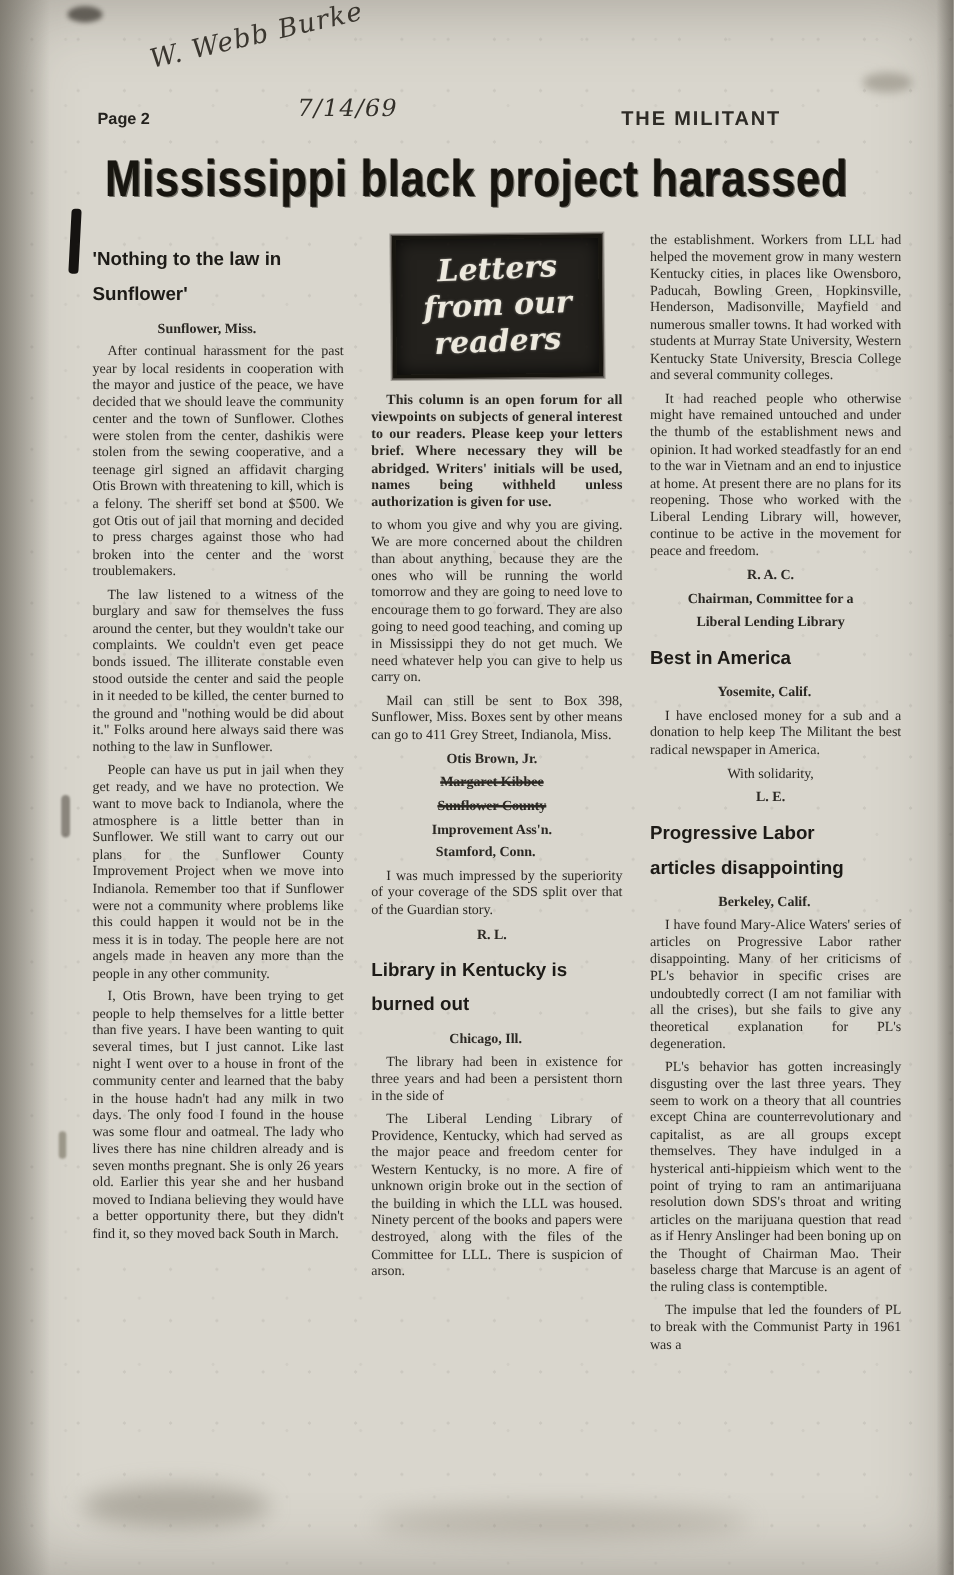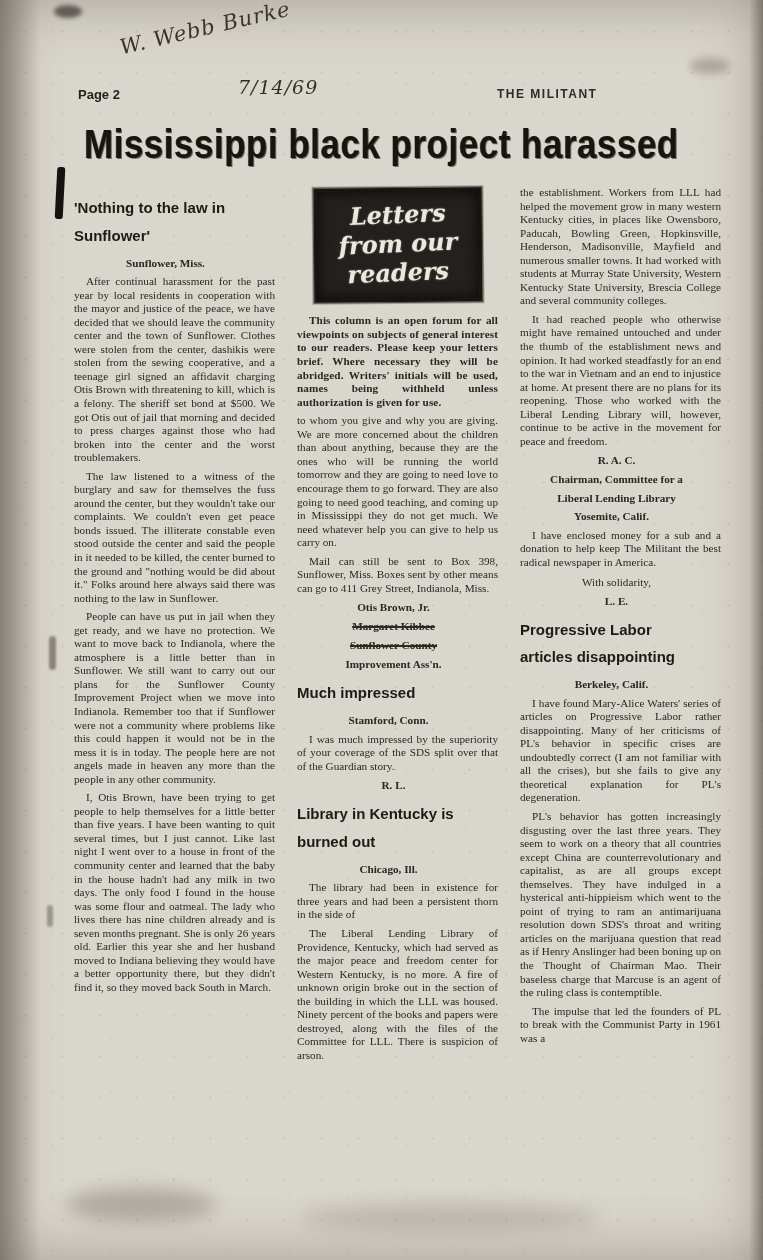--- a/index.html
+++ b/index.html
@@ -17,21 +17,21 @@
   .speckle{
     position:absolute;inset:0;pointer-events:none;opacity:.55;
     background-image:
       radial-gradient(rgba(60,55,48,.16) 1px, transparent 1.3px),
       radial-gradient(rgba(60,55,48,.10) 1px, transparent 1.5px);
     background-size:37px 41px, 59px 53px;
     background-position:7px 11px, 23px 5px;
   }
   
   .page-num{position:absolute;left:78px;top:87px;font-family:"Liberation Sans",sans-serif;font-weight:bold;font-size:13px;color:#24221e;}
-  .masthead{position:absolute;left:497px;top:87px;font-family:"Liberation Sans",sans-serif;font-weight:bold;font-size:12px;letter-spacing:1.5px;color:#2e2b26;}
+  .masthead{position:absolute;left:497px;top:87px;font-family:"Liberation Sans",sans-serif;font-weight:bold;font-size:16px;letter-spacing:1.5px;color:#2e2b26;}
   .hw-name{
     position:absolute;left:118px;top:16px;
     font-family:"DejaVu Serif",serif;font-style:italic;font-size:21px;
     color:#3a362f;transform:rotate(-13deg);letter-spacing:1px;white-space:nowrap;
   }
   .hw-date{
     position:absolute;left:238px;top:76px;
     font-family:"DejaVu Serif",serif;font-style:italic;font-size:19px;color:#33302a;letter-spacing:1px;
   }
   .headline{
@@ -122,38 +122,38 @@
         <span>readers</span>
       </div>
       <p class="intro">This column is an open forum for all viewpoints on subjects of general interest to our readers. Please keep your letters brief. Where necessary they will be abridged. Writers' initials will be used, names being withheld unless authorization is given for use.</p>
       <p style="text-indent:0;">to whom you give and why you are giving. We are more concerned about the children than about anything, because they are the ones who will be running the world tomorrow and they are going to need love to encourage them to go forward. They are also going to need good teaching, and coming up in Mississippi they do not get much. We need whatever help you can give to help us carry on.</p>
       <p>Mail can still be sent to Box 398, Sunflower, Miss. Boxes sent by other means can go to 411 Grey Street, Indianola, Miss.</p>
       <p class="sig">Otis Brown, Jr.</p>
       <p class="sig struck">Margaret Kibbee</p>
       <p class="sig struck">Sunflower County</p>
       <p class="sig">Improvement Ass'n.</p>
 
-      <div class="section-heading">Much impressed</div>
       <p class="dateline">Stamford, Conn.</p>
       <p>I was much impressed by the superiority of your coverage of the SDS split over that of the Guardian story.</p>
       <p class="sig">R. L.</p>
 
       <div class="section-heading">Library in Kentucky is burned out</div>
       <p class="dateline">Chicago, Ill.</p>
       <p>The library had been in existence for three years and had been a persistent thorn in the side of</p>
       <p>The Liberal Lending Library of Providence, Kentucky, which had served as the major peace and freedom center for Western Kentucky, is no more. A fire of unknown origin broke out in the section of the building in which the LLL was housed. Ninety percent of the books and papers were destroyed, along with the files of the Committee for LLL. There is suspicion of arson.</p>
     </div>
 
     <div class="col">
       <p style="text-indent:0;">the establishment. Workers from LLL had helped the movement grow in many western Kentucky cities, in places like Owensboro, Paducah, Bowling Green, Hopkinsville, Henderson, Madisonville, Mayfield and numerous smaller towns. It had worked with students at Murray State University, Western Kentucky State University, Brescia College and several community colleges.</p>
       <p>It had reached people who otherwise might have remained untouched and under the thumb of the establishment news and opinion. It had worked steadfastly for an end to the war in Vietnam and an end to injustice at home. At present there are no plans for its reopening. Those who worked with the Liberal Lending Library will, however, continue to be active in the movement for peace and freedom.</p>
       <p class="sig">R. A. C.</p>
       <p class="sig">Chairman, Committee for a</p>
       <p class="sig">Liberal Lending Library</p>
 
+      <div class="section-heading">Best in America</div>
       <p class="dateline">Yosemite, Calif.</p>
       <p>I have enclosed money for a sub and a donation to help keep The Militant the best radical newspaper in America.</p>
       <p class="sig plain">With solidarity,</p>
       <p class="sig">L. E.</p>
 
       <div class="section-heading">Progressive Labor articles disappointing</div>
       <p class="dateline">Berkeley, Calif.</p>
       <p>I have found Mary-Alice Waters' series of articles on Progressive Labor rather disappointing. Many of her criticisms of PL's behavior in specific crises are undoubtedly correct (I am not familiar with all the crises), but she fails to give any theoretical explanation for PL's degeneration.</p>
       <p>PL's behavior has gotten increasingly disgusting over the last three years. They seem to work on a theory that all countries except China are counterrevolutionary and capitalist, as are all groups except themselves. They have indulged in a hysterical anti-hippieism which went to the point of trying to ram an antimarijuana resolution down SDS's throat and writing articles on the marijuana question that read as if Henry Anslinger had been boning up on the Thought of Chairman Mao. Their baseless charge that Marcuse is an agent of the ruling class is contemptible.</p>
       <p>The impulse that led the founders of PL to break with the Communist Party in 1961 was a</p>

